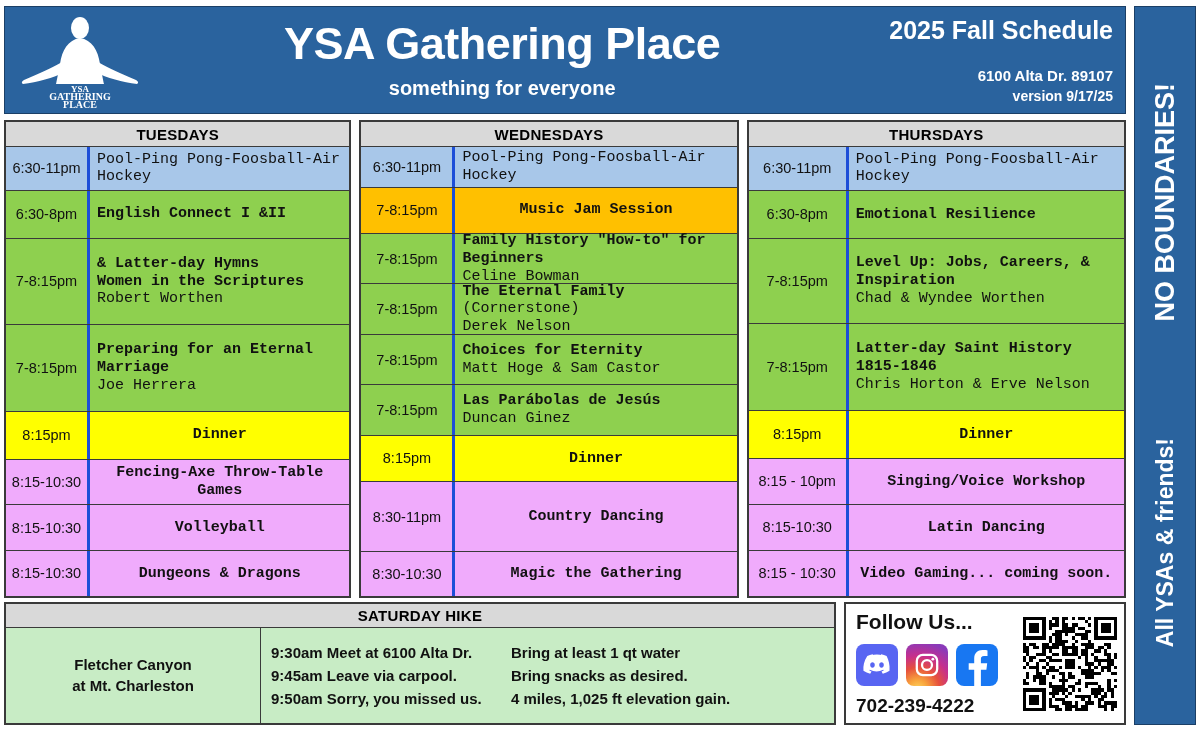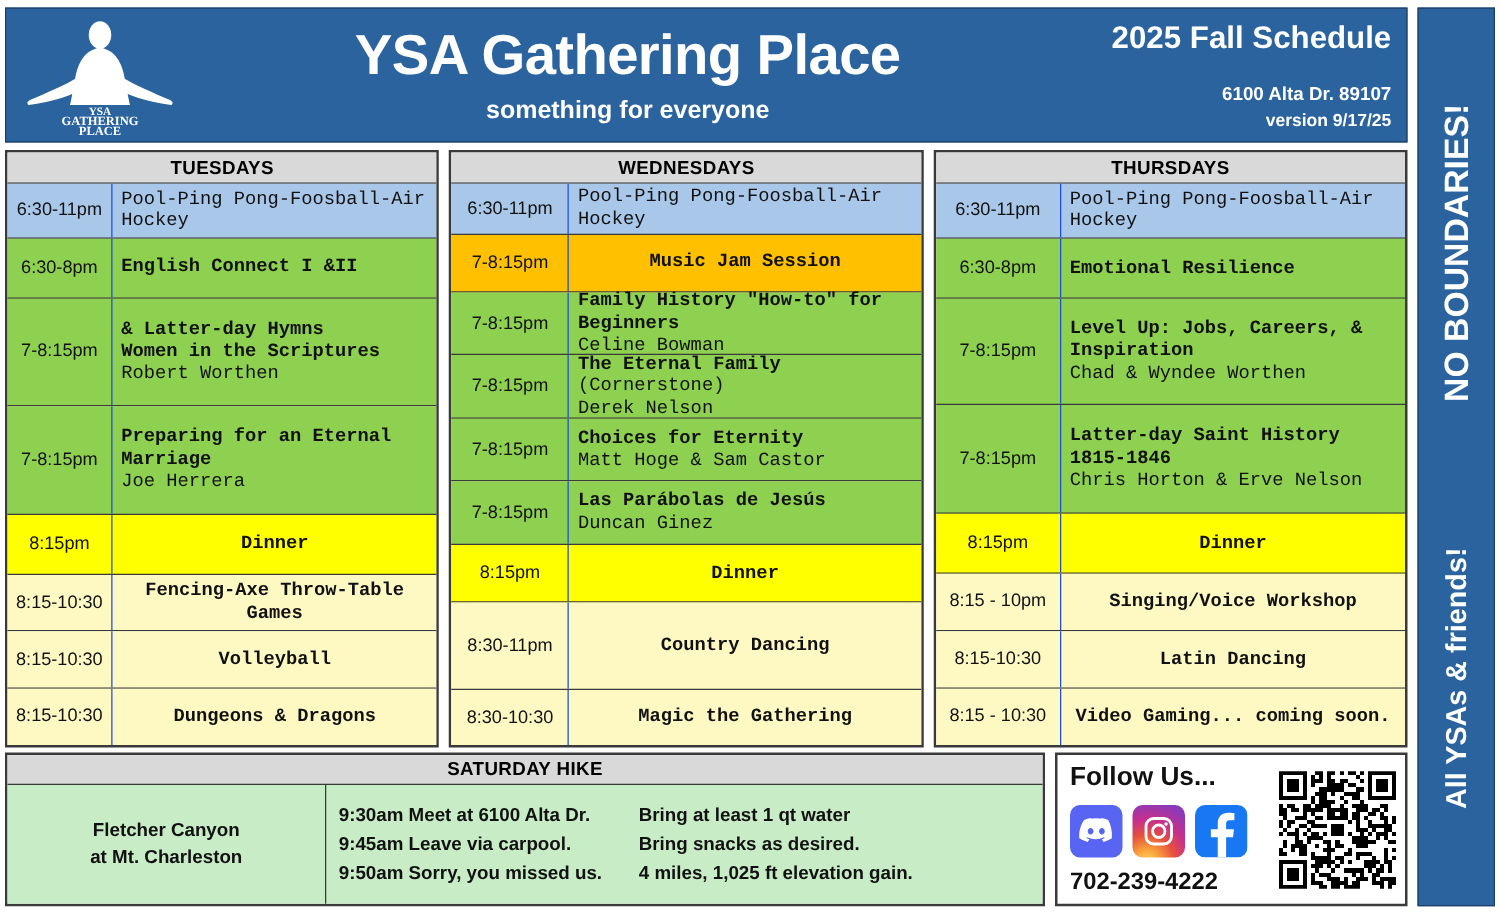--- a/index.html
+++ b/index.html
@@ -67,41 +67,41 @@
   }
   .rows{flex:1 1 auto;display:flex;flex-direction:column;}
   .row{
     display:flex;border-bottom:1px solid #3a3a3a;box-sizing:border-box;
     min-height:0;
   }
   .row:last-child{border-bottom:none;}
   .time{
     flex:0 0 auto;box-sizing:border-box;
     display:flex;align-items:center;justify-content:center;text-align:center;
-    font-size:14.5px;color:#111;border-right:1px solid #1d4ed8;
+    font-size:14.5px;color:#111;border-right:3px solid #1d4ed8;
     padding:2px 3px;line-height:1.12;
   }
   .tue .time{width:84px;}
   .wed .time{width:94px;}
   .thu .time{width:100px;}
   .desc{
     flex:1 1 auto;box-sizing:border-box;display:flex;flex-direction:column;
     justify-content:center;padding:17px 7px;line-height:1.18;font-family:Liberation Mono, monospace;
   }
   .desc.center{align-items:center;text-align:center;}
   .line-b{font-size:15px;font-weight:bold;color:#111;}
   .line-n{font-size:15px;font-weight:normal;color:#111;}
   .line-b .nb{font-weight:normal;}
 
   
   .c-pool{background:#a8c7e9;}
   .c-green{background:#8ed04f;}
   .c-orange{background:#ffc000;}
   .c-yellow{background:#ffff00;}
-  .c-blue{background:#fef9c3;}
+  .c-blue{background:#f0abfc;}
 
   
   .bottom{
     position:absolute;left:4px;top:602px;width:1122px;height:123px;
     display:flex;gap:8px;
   }
   .hike{
     width:832px;border:2px solid #3a3a3a;box-sizing:border-box;background:#ffffff;
     display:flex;flex-direction:column;
   }

